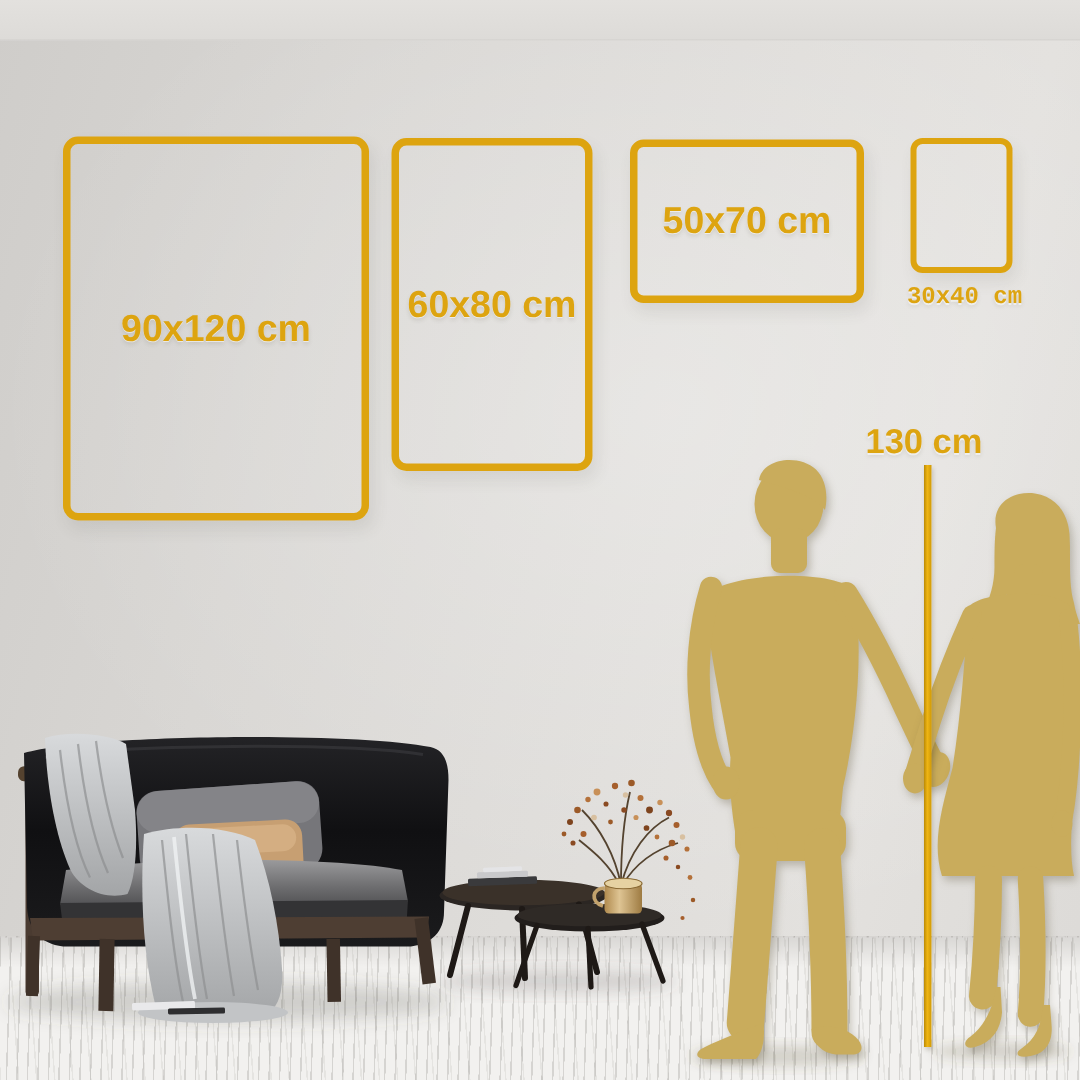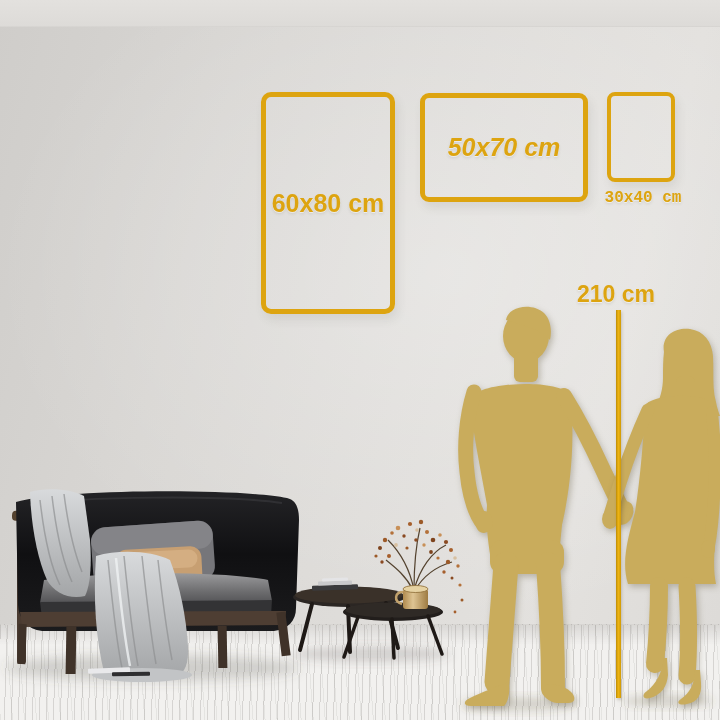--- a/index.html
+++ b/index.html
@@ -30,21 +30,21 @@
     box-shadow:3px 6px 10px rgba(80,75,70,0.10);
     display:flex;align-items:center;justify-content:center;
   }
   .frame-label, .floating-label{
     color:#DDA410;font-weight:bold;letter-spacing:0px;
     text-shadow:0 1px 0 rgba(255,255,255,0.55), 0 2px 3px rgba(90,80,60,0.15);
     white-space:nowrap;
   }
   .f-90x120{left:42px;top:91px;width:204px;height:256px;}
   .f-60x80{left:261px;top:92px;width:134px;height:222px;}
-  .f-50x70{left:420px;top:93px;width:168px;height:109px;border-radius:9px;font-style:italic;}
+  .f-50x70{left:420px;top:93px;width:156px;height:109px;border-radius:9px;}
   .f-30x40{left:607px;top:92px;width:68px;height:90px;border-width:4px;border-radius:8px;}
   .f-90x120 .frame-label,.f-60x80 .frame-label,.f-50x70 .frame-label{font-size:25px;}
   .label-30x40{position:absolute;left:581px;top:189px;width:124px;text-align:center;font-size:16px;font-family:Liberation Mono, monospace;}
   .label-180{position:absolute;left:565px;top:281px;width:102px;text-align:center;font-size:23px;}
   .height-line{
     position:absolute;left:616px;top:310px;width:5px;height:388px;
     background:linear-gradient(to right,#BB8A05,#EFB513 45%,#D09A06);
     box-shadow:1px 2px 3px rgba(90,80,50,0.25);
     z-index:6;
   }
@@ -54,30 +54,33 @@
   .svg-people{left:430px;top:295px;z-index:5;}
 </style>
 </head>
 <body>
 
 <div class="scene">
 
   <div class="ceiling"></div>
   <div class="floor"></div>
 
+  <div class="frame f-90x120">
+    <span class="frame-label">90x120 cm</span>
+  </div>
   <div class="frame f-60x80">
     <span class="frame-label">60x80 cm</span>
   </div>
   <div class="frame f-50x70">
     <span class="frame-label">50x70 cm</span>
   </div>
   <div class="frame f-30x40"></div>
   <div class="floating-label label-30x40">30x40 cm</div>
 
-  <div class="floating-label label-180">210 cm</div>
+  <div class="floating-label label-180">130 cm</div>
   <div class="height-line"></div>
 
   <svg class="illus svg-sofa" width="320" height="240" viewBox="0 480 320 240">
     <defs>
       <filter id="blur6" x="-40%" y="-40%" width="180%" height="180%">
           <feGaussianBlur stdDeviation="6"></feGaussianBlur>
         </filter>
       <linearGradient id="shellG" x1="0" y1="0" x2="0" y2="1">
         <stop offset="0" stop-color="#232326"></stop>
           <stop offset="0.45" stop-color="#101012"></stop>

